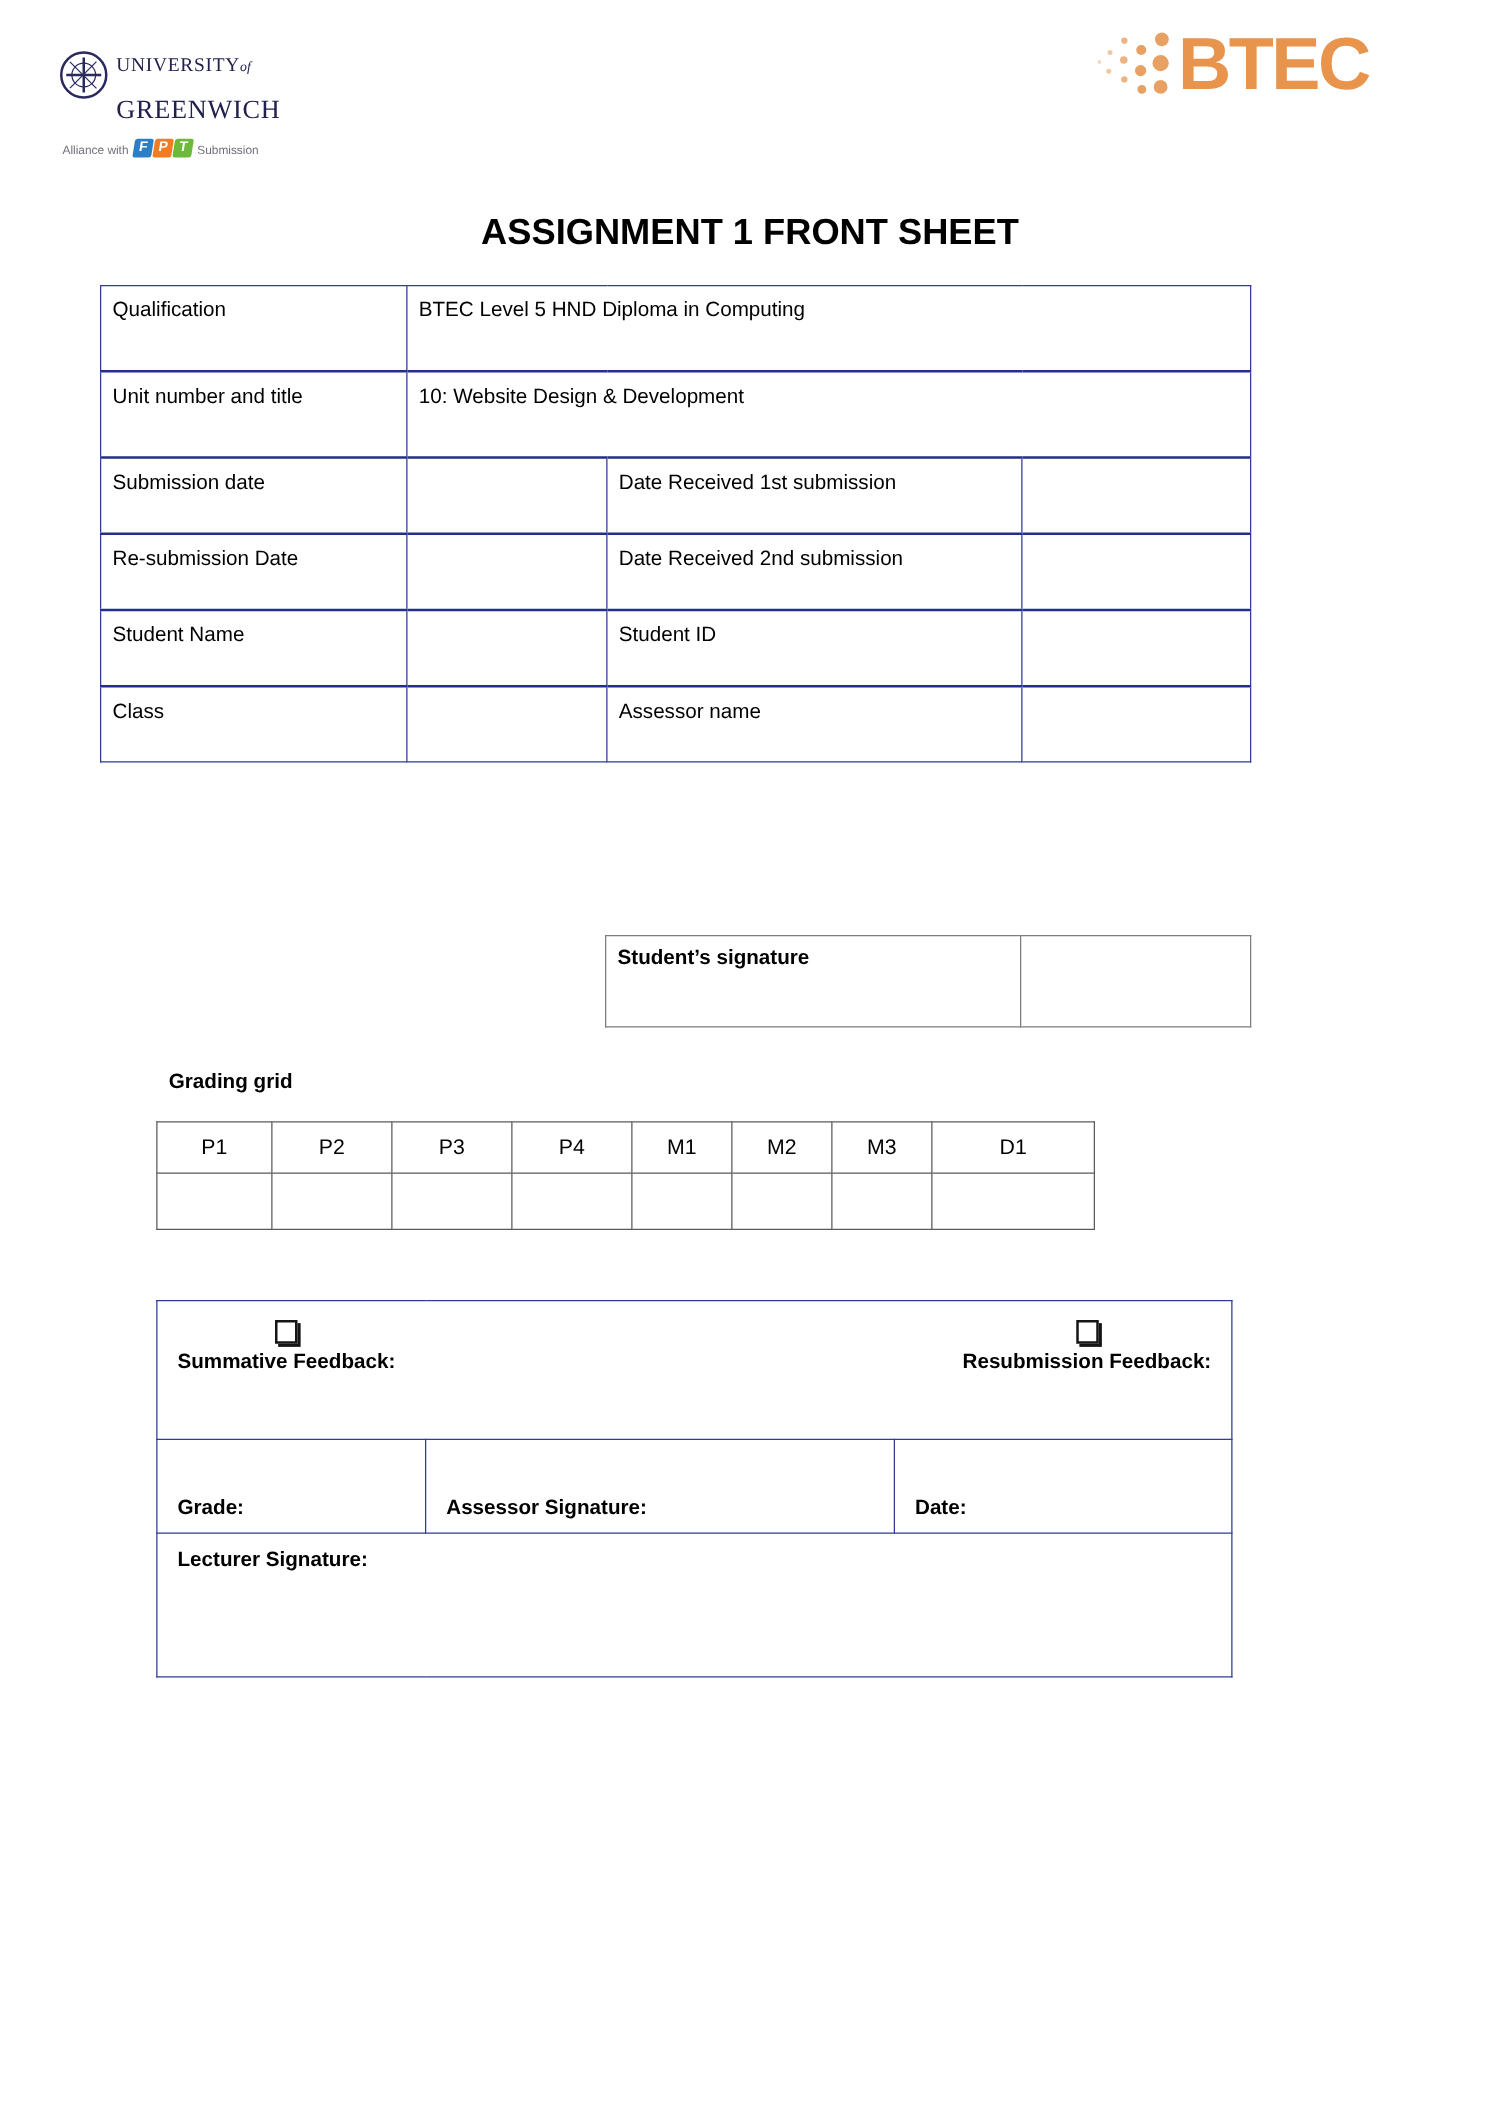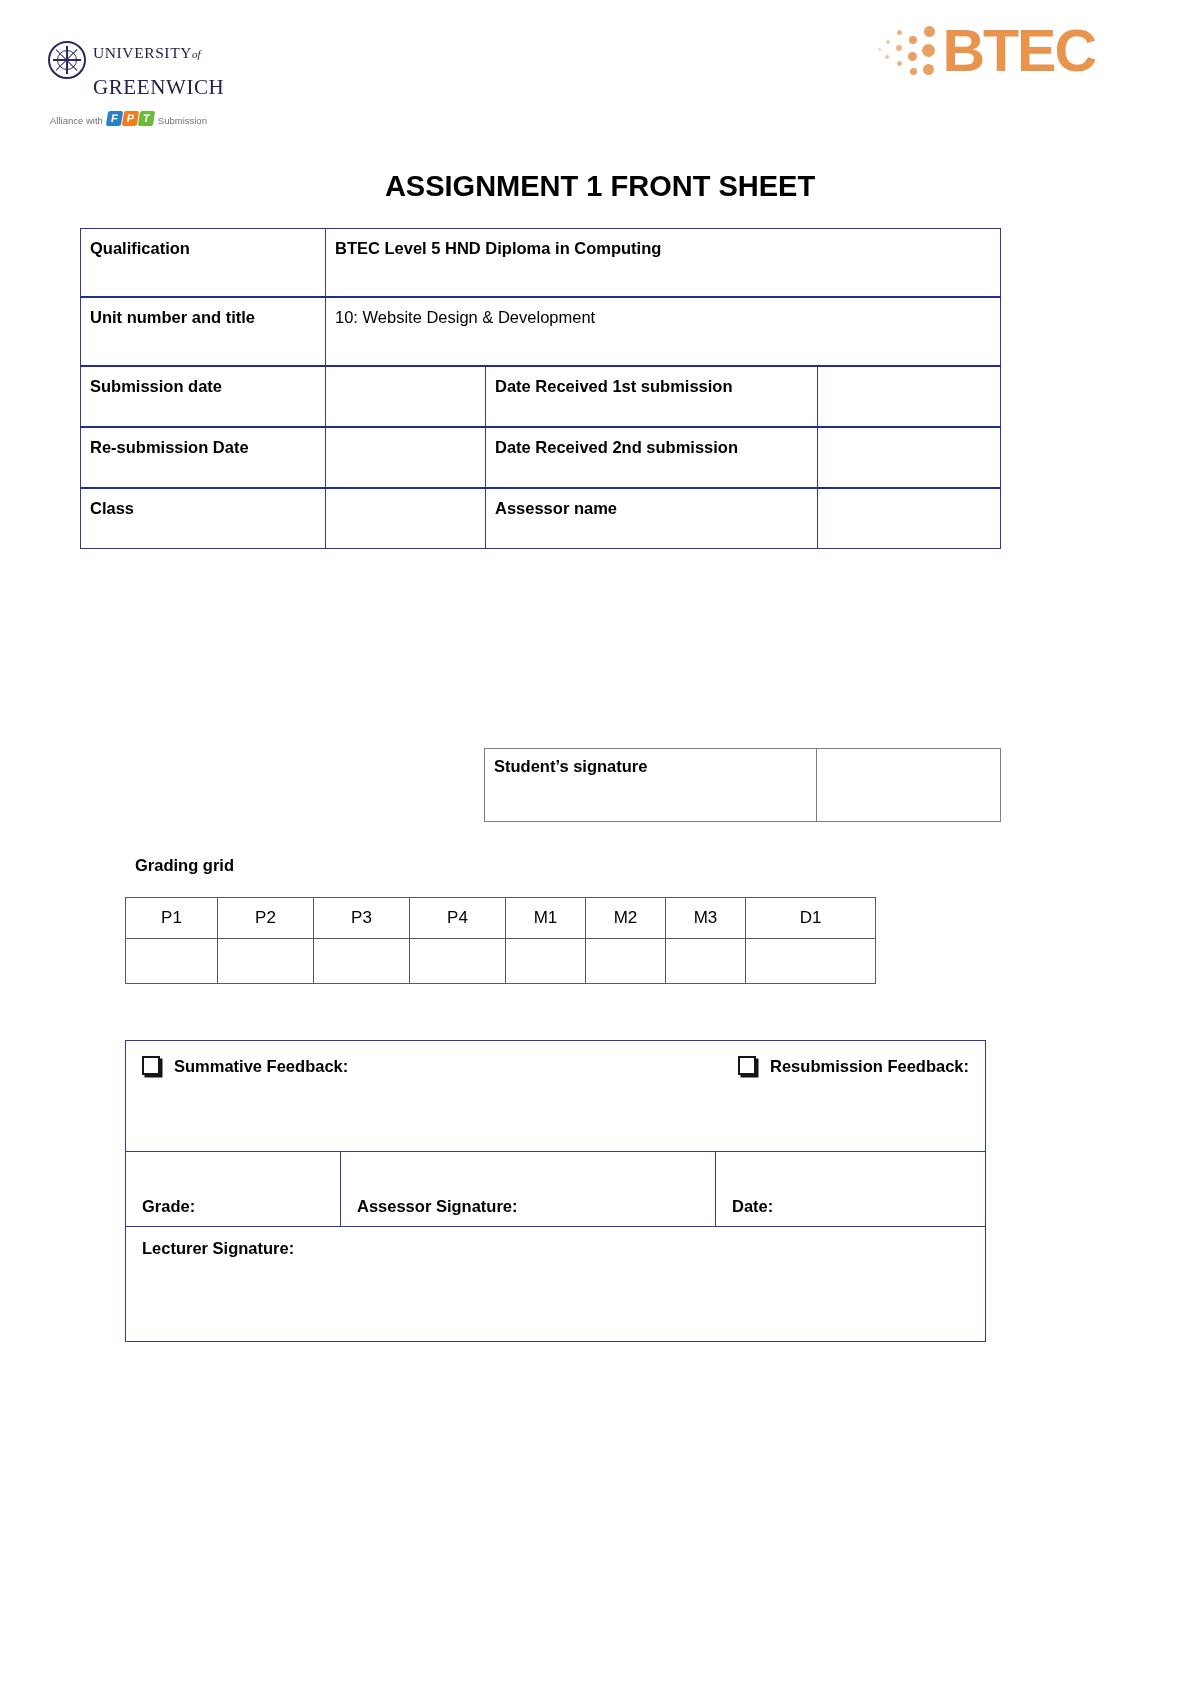--- a/index.html
+++ b/index.html
@@ -165,21 +165,21 @@
     border-collapse: collapse;
     table-layout: fixed;
   }
   .info-table td {
     border: 1px solid #2f3b96;
     padding: 10px 9px 9px 9px;
     font-size: 16.5px;
     vertical-align: top;
     height: 40px;
   }
-  .info-table td.lbl { font-weight: bold; }
+  .info-table td.lbl { font-weight: normal; }
   .info-table td.val { font-weight: normal; }
   .info-table tr.thick td { border-top: 2px solid #232f8c; }
   .row-qual td { height: 48px; }
   .row-unit td { height: 48px; }
 
   .decl-cell {
     border: 1px solid #7b84c8 !important;
     padding: 12px 10px 14px 10px !important;
   }
   .decl-title {
@@ -256,21 +256,21 @@
   .fb-top {
     height: 90px;
     vertical-align: top !important;
   }
   .fb-heads {
     display: flex;
     justify-content: space-between;
     align-items: flex-start;
     padding-top: 6px;
   }
-  .fb-item { display: flex; align-items: center; gap: 14px; }
+  .fb-item { display: flex; align-items: center; gap: 4px; flex-direction: column; }
   .cbox {
     display: inline-block;
     width: 14px; height: 15px;
     border: 2.2px solid #151515;
     background: #ffffff;
     box-shadow: 2.5px 2.5px 0 0 #151515;
     position: relative;
     top: -1px;
     flex: 0 0 auto;
   }
@@ -351,20 +351,26 @@
       <td class="lbl">Date Received 1st submission</td>
       <td></td>
     </tr>
     <tr class="thick">
       <td class="lbl">Re-submission Date</td>
       <td></td>
       <td class="lbl">Date Received 2nd submission</td>
       <td></td>
     </tr>
     <tr class="thick">
+      <td class="lbl">Student Name</td>
+      <td></td>
+      <td class="lbl">Student ID</td>
+      <td></td>
+    </tr>
+    <tr class="thick">
       <td class="lbl">Class</td>
       <td></td>
       <td class="lbl">Assessor name</td>
       <td></td>
     </tr>
   </tbody>
 </table>
 
 <table class="sig-table">
   <colgroup>

